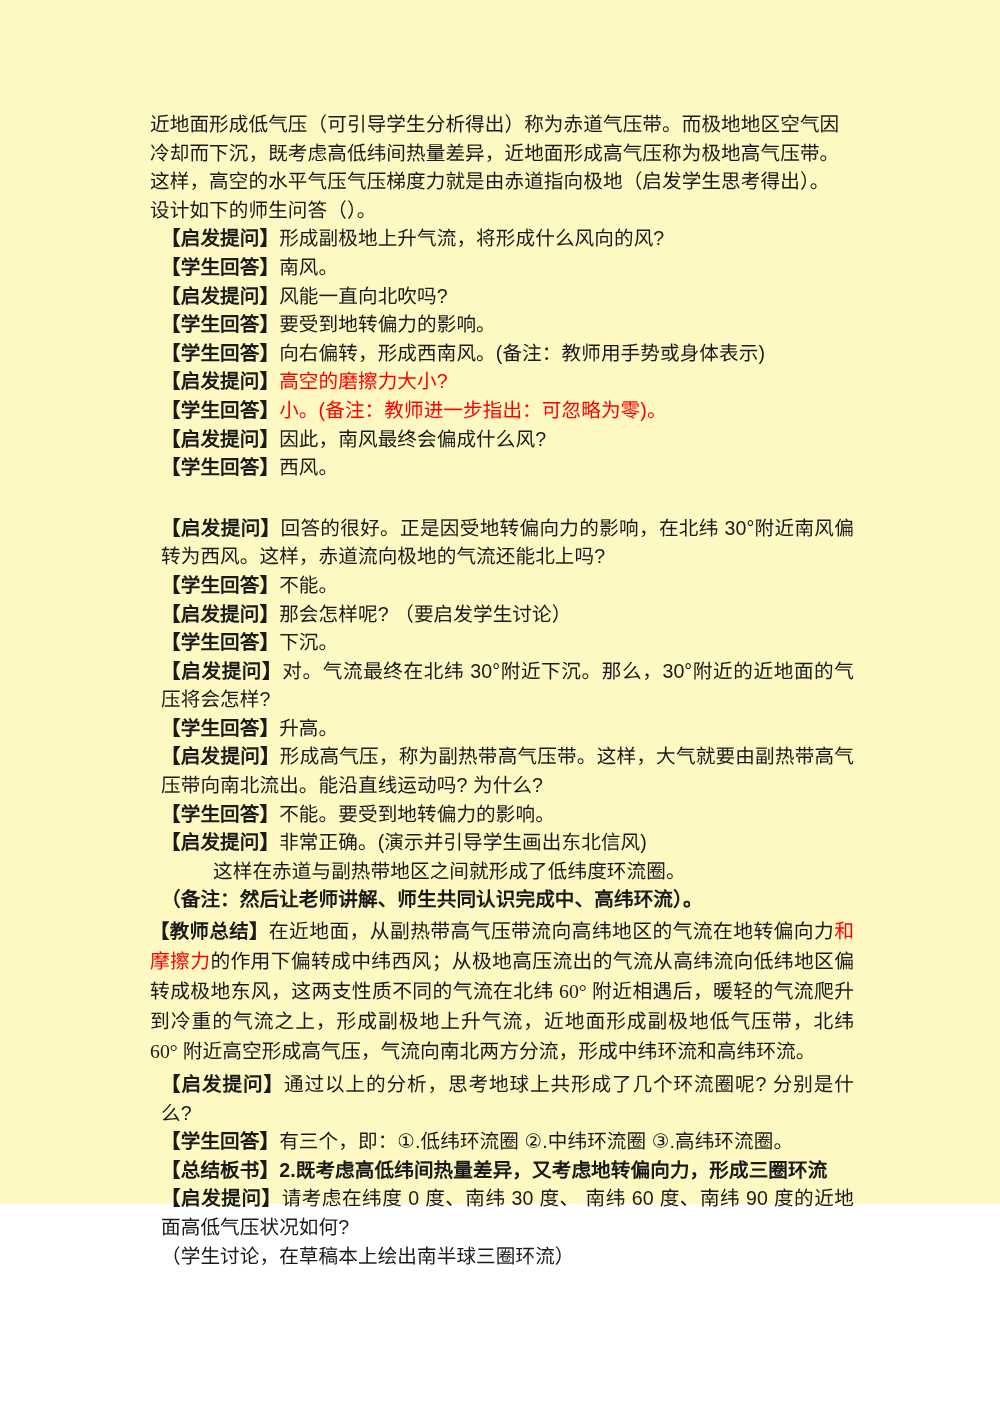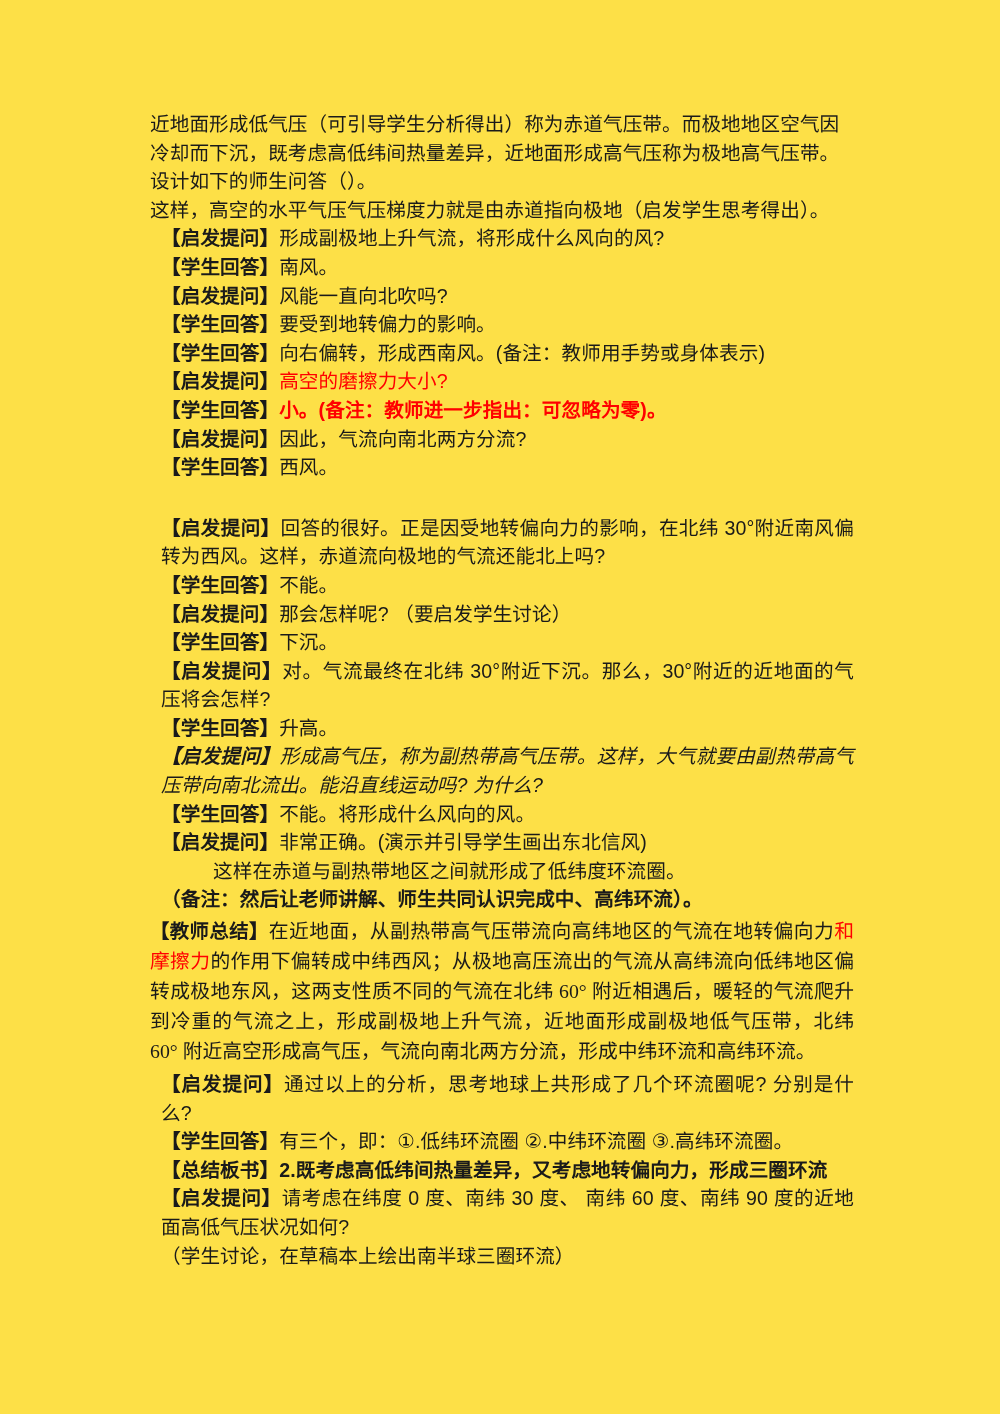--- a/index.html
+++ b/index.html
@@ -11,22 +11,22 @@
   body {
     width: 1000px;
     height: 1414px;
     font-family: "Liberation Sans", "DejaVu Sans", sans-serif;
     color: #1a1a1a;
     overflow: hidden;
   }
   .page {
     position: relative;
     width: 1000px;
-    height: 1414px;
-    background: #fde047;
+    height: 1204px;
+    background: #fef9c3;
     box-sizing: border-box;
     padding: 110px 64px 0 150px;
   }
   .doc-body {
     width: 704px;
   }
 
   
   .blk-sans {
     font-size: 19.6px;
@@ -40,21 +40,21 @@
     white-space: normal;
   }
   .tag {
     font-weight: bold;
   }
   .red {
     color: #ff0000;
   }
   .redb {
     color: #ff0000;
-    font-weight: bold;
+    font-weight: normal;
   }
   .b {
     font-weight: bold;
   }
   .indent-2 {
     padding-left: 63px;
   }
   .indent-1 {
     padding-left: 11px;
   }
@@ -78,22 +78,22 @@
 </style>
 </head>
 <body>
 
 <div class="page">
   <div class="doc-body">
 
     <div class="blk-sans">
       <div class="ln">近地面形成低气压（可引导学生分析得出）称为赤道气压带。而极地地区空气因</div>
       <div class="ln">冷却而下沉，既考虑高低纬间热量差异，近地面形成高气压称为极地高气压带。</div>
+      <div class="ln">这样，高空的水平气压气压梯度力就是由赤道指向极地（启发学生思考得出）。</div>
       <div class="ln">设计如下的师生问答（）。</div>
-      <div class="ln">这样，高空的水平气压气压梯度力就是由赤道指向极地（启发学生思考得出）。</div>
     </div>
 
     <div class="blk-sans">
 
       <div class="ln indent-1">
         <span class="tag">【启发提问】</span><span>形成副极地上升气流，将形成什么风向的风?</span>
       </div>
 
       <div class="ln indent-1">
         <span class="tag">【学生回答】</span><span>南风。</span>
@@ -114,21 +114,21 @@
 
       <div class="ln indent-1">
         <span class="tag">【启发提问】</span><span class="red">高空的磨擦力大小?</span>
       </div>
 
       <div class="ln indent-1">
         <span class="tag">【学生回答】</span><span class="redb">小。(备注：教师进一步指出：可忽略为零)。</span>
       </div>
 
       <div class="ln indent-1">
-        <span class="tag">【启发提问】</span><span>因此，气流向南北两方分流?</span>
+        <span class="tag">【启发提问】</span><span>因此，南风最终会偏成什么风?</span>
       </div>
 
       <div class="ln indent-1">
         <span class="tag">【学生回答】</span><span>西风。</span>
       </div>
 
       <div class="ln indent-1" style="padding-left:11px;text-indent:-11px;margin-top:32px;">
         <span style="padding-left:11px;"></span><span class="tag">【启发提问】</span><span>回答的很好。正是因受地转偏向力的影响，在北纬 30°附近南风偏转为西风。这样，赤道流向极地的气流还能北上吗?</span>
       </div>
 
@@ -145,26 +145,26 @@
       </div>
 
       <div class="ln indent-1" style="padding-left:11px;text-indent:-11px;">
         <span style="padding-left:11px;"></span><span class="tag">【启发提问】</span><span>对。气流最终在北纬 30°附近下沉。那么，30°附近的近地面的气压将会怎样?</span>
       </div>
 
       <div class="ln indent-1">
         <span class="tag">【学生回答】</span><span>升高。</span>
       </div>
 
-      <div class="ln indent-1" style="padding-left:11px;text-indent:-11px;font-style:italic;">
+      <div class="ln indent-1" style="padding-left:11px;text-indent:-11px;">
         <span style="padding-left:11px;"></span><span class="tag">【启发提问】</span><span>形成高气压，称为副热带高气压带。这样，大气就要由副热带高气压带向南北流出。能沿直线运动吗? 为什么?</span>
       </div>
 
       <div class="ln indent-1">
-        <span class="tag">【学生回答】</span><span>不能。将形成什么风向的风。</span>
+        <span class="tag">【学生回答】</span><span>不能。要受到地转偏力的影响。</span>
       </div>
 
       <div class="ln indent-1">
         <span class="tag">【启发提问】</span><span>非常正确。(演示并引导学生画出东北信风)</span>
       </div>
 
       <div class="ln indent-2">这样在赤道与副热带地区之间就形成了低纬度环流圈。</div>
 
       <div class="ln indent-1 b">（备注：然后让老师讲解、师生共同认识完成中、高纬环流）。</div>
     </div>

